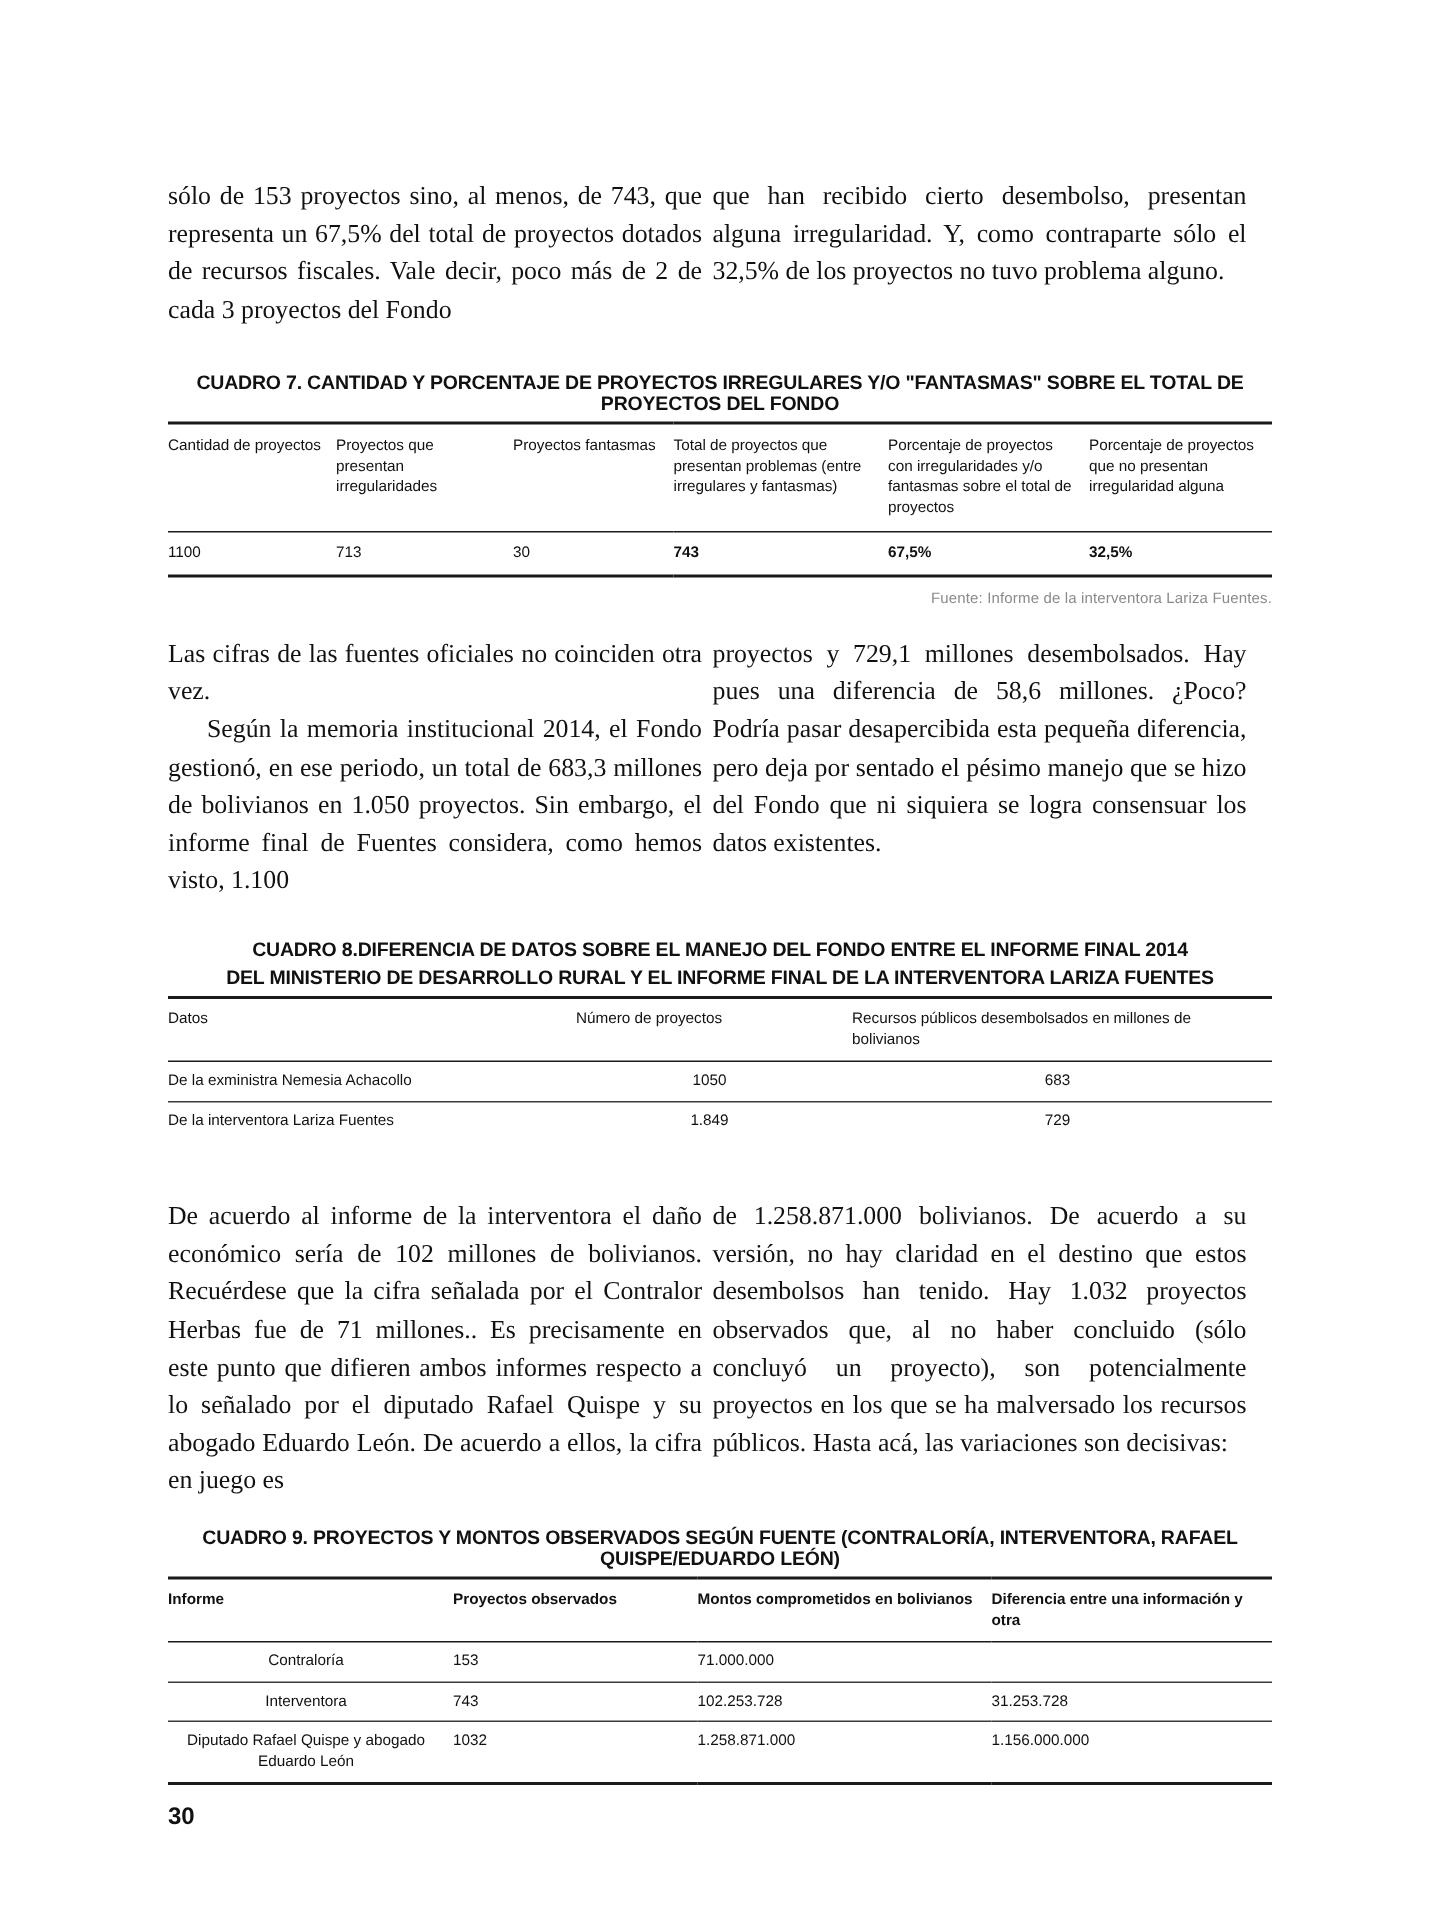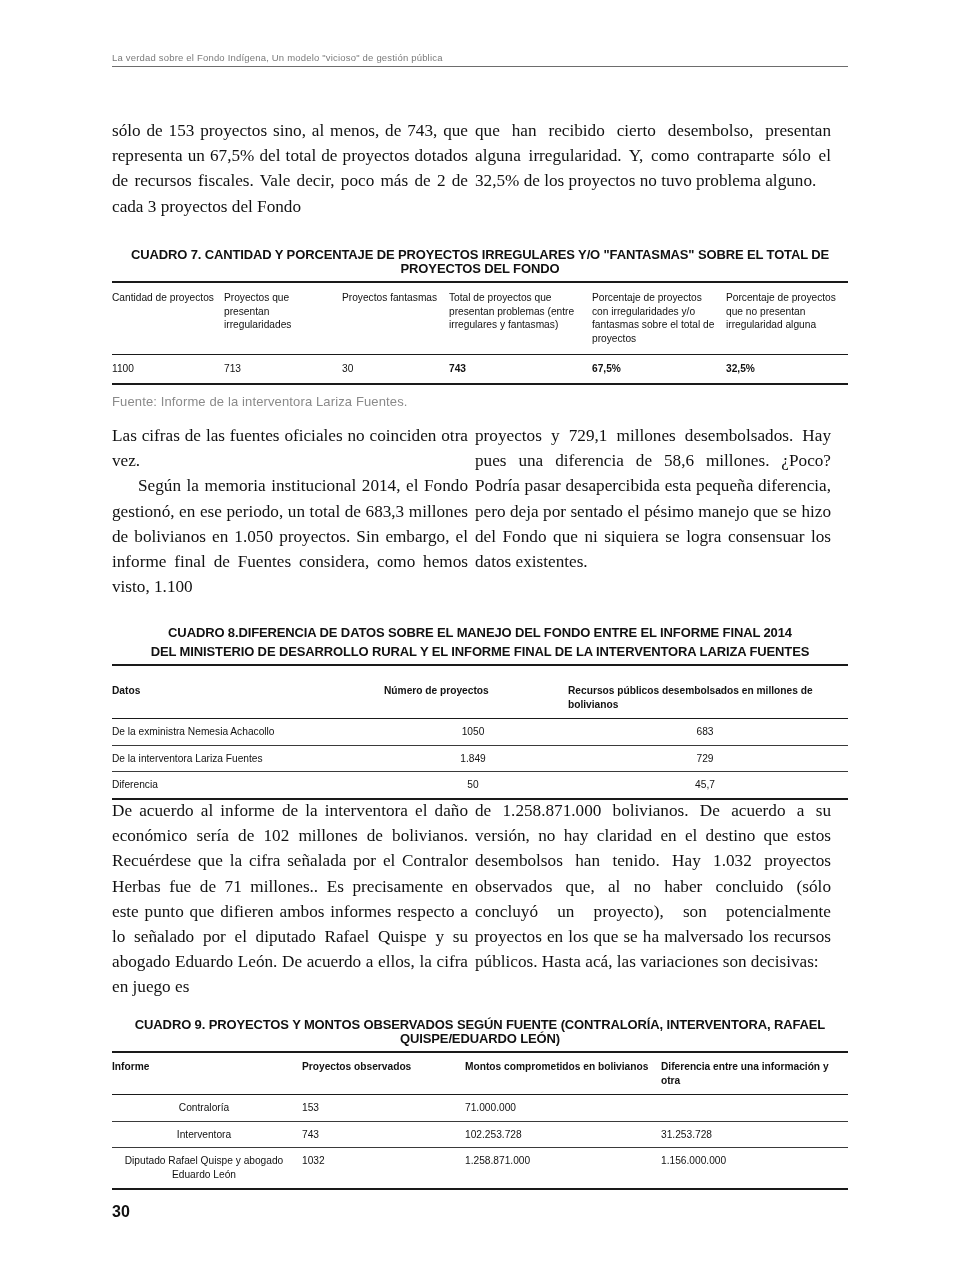--- a/index.html
+++ b/index.html
@@ -103,42 +103,43 @@
     font-weight: normal;
   }
   .top-rule   { border-top: 2.4px solid #1a1a1a; }
   .mid-rule   { border-top: 1.6px solid #1a1a1a; }
   .thin-rule  { border-top: 1px solid #3a3a3a; }
   .bot-rule   { border-bottom: 2.4px solid #1a1a1a; }
   .hdr-strong { font-weight: bold; }
 
   .source-note {
     font-family: "Liberation Sans", sans-serif;
-    font-size: 13px;
+    font-size: 10px;
     color: #8a8a8a;
+    text-align: right;
     margin-top: 9px;
     letter-spacing: 0.01em;
   }
 
   
   #table7 { top: 248px; }
   #table7 .c0 { width: 112px; }
   #table7 .c1 { width: 118px; }
   #table7 .c2 { width: 107px; }
   #table7 .c3 { width: 143px; }
   #table7 .c4 { width: 134px; }
   #table7 .c5 { width: 122px; }
   #table7 thead th { padding-top: 8px; padding-bottom: 9px; }
   #table7 tbody td { padding-top: 7px; padding-bottom: 7px; }
 
   #table8 { top: 626px; }
   #table8 .c0 { width: 272px; }
   #table8 .c1 { width: 184px; text-align: center; }
   #table8 .c2 { width: 280px; text-align: center; }
-  #table8 thead th { padding-top: 18px; padding-bottom: 7px; font-weight: bold; }
+  #table8 thead th { padding-top: 7px; padding-bottom: 7px; font-weight: normal; }
   #table8 tbody td { padding-top: 6px; padding-bottom: 6px; }
   #table8 td.num { text-align: center; }
 
   #table9 { top: 1018px; }
   #table9 .c0 { width: 190px; }
   #table9 .c1 { width: 163px; text-align: center; }
   #table9 .c2 { width: 196px; text-align: center; }
   #table9 .c3 { width: 187px; text-align: center; }
   #table9 thead th { padding-top: 7px; padding-bottom: 7px; font-weight: bold; }
   #table9 tbody td { padding-top: 6px; padding-bottom: 6px; text-align: center; }
@@ -153,23 +154,20 @@
     font-weight: bold;
     font-size: 16px;
     color: #111;
   }
 </style>
 </head>
 <body>
 
 <div class="page">
 
-  <div class="runhead">
-    <div class="runhead-text">La verdad sobre el Fondo Indígena, Un modelo "vicioso" de gestión pública</div>
-  </div>
 
   <div class="cols" id="block1">
     <div class="col">
       <p class="bodytext">sólo de 153 proyectos sino, al menos, de 743, que representa un 67,5% del total de proyec­tos dotados de recursos fiscales. Vale decir, poco más de 2 de cada 3 proyectos del Fondo</p>
     </div>
     <div class="col">
       <p class="bodytext">que han recibido cierto desembolso, presen­tan alguna irregularidad. Y, como contraparte sólo el 32,5% de los proyectos no tuvo pro­blema alguno.</p>
     </div>
   </div>
 
@@ -238,25 +236,20 @@
         <tr>
           <td class="mid-rule">De la exministra Nemesia Achacollo</td>
           <td class="mid-rule num">1050</td>
           <td class="mid-rule num">683</td>
         </tr>
         <tr>
           <td class="thin-rule">De la interventora Lariza Fuentes</td>
           <td class="thin-rule num">1.849</td>
           <td class="thin-rule num">729</td>
         </tr>
-        <tr>
-          <td class="thin-rule bot-rule">Diferencia</td>
-          <td class="thin-rule bot-rule num">50</td>
-          <td class="thin-rule bot-rule num">45,7</td>
-        </tr>
       </tbody>
     </table>
   </div>
 
   <div class="cols" id="block3">
     <div class="col">
       <p class="bodytext">De acuerdo al informe de la interventora el daño económico sería de 102 millones de bolivianos. Recuérdese que la cifra señalada por el Contralor Herbas fue de 71 millones.. Es precisamente en este punto que difieren ambos informes respecto a lo señalado por el diputado Rafael Quispe y su abogado Eduardo León. De acuerdo a ellos, la cifra en juego es</p>
     </div>
     <div class="col">
       <p class="bodytext">de 1.258.871.000 bolivianos. De acuerdo a su versión, no hay claridad en el destino que estos desembolsos han tenido. Hay 1.032 proyectos observados que, al no haber con­cluido (sólo concluyó un proyecto), son potencialmente proyectos en los que se ha malversado los recursos públicos. Hasta acá, las variaciones son decisivas:</p>

